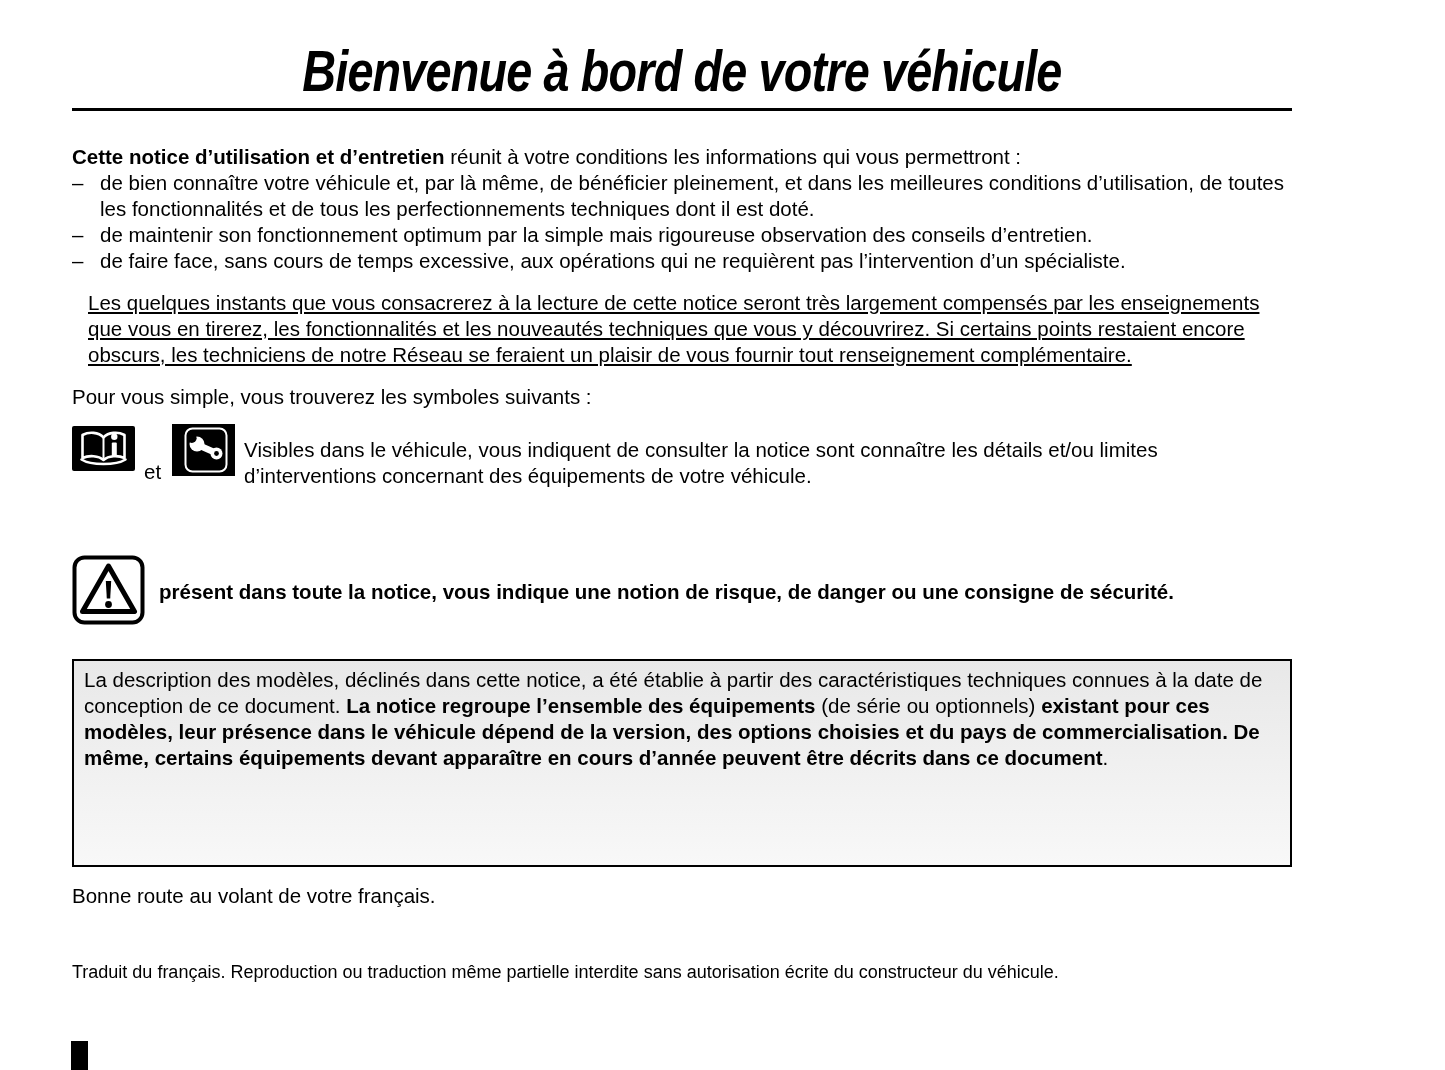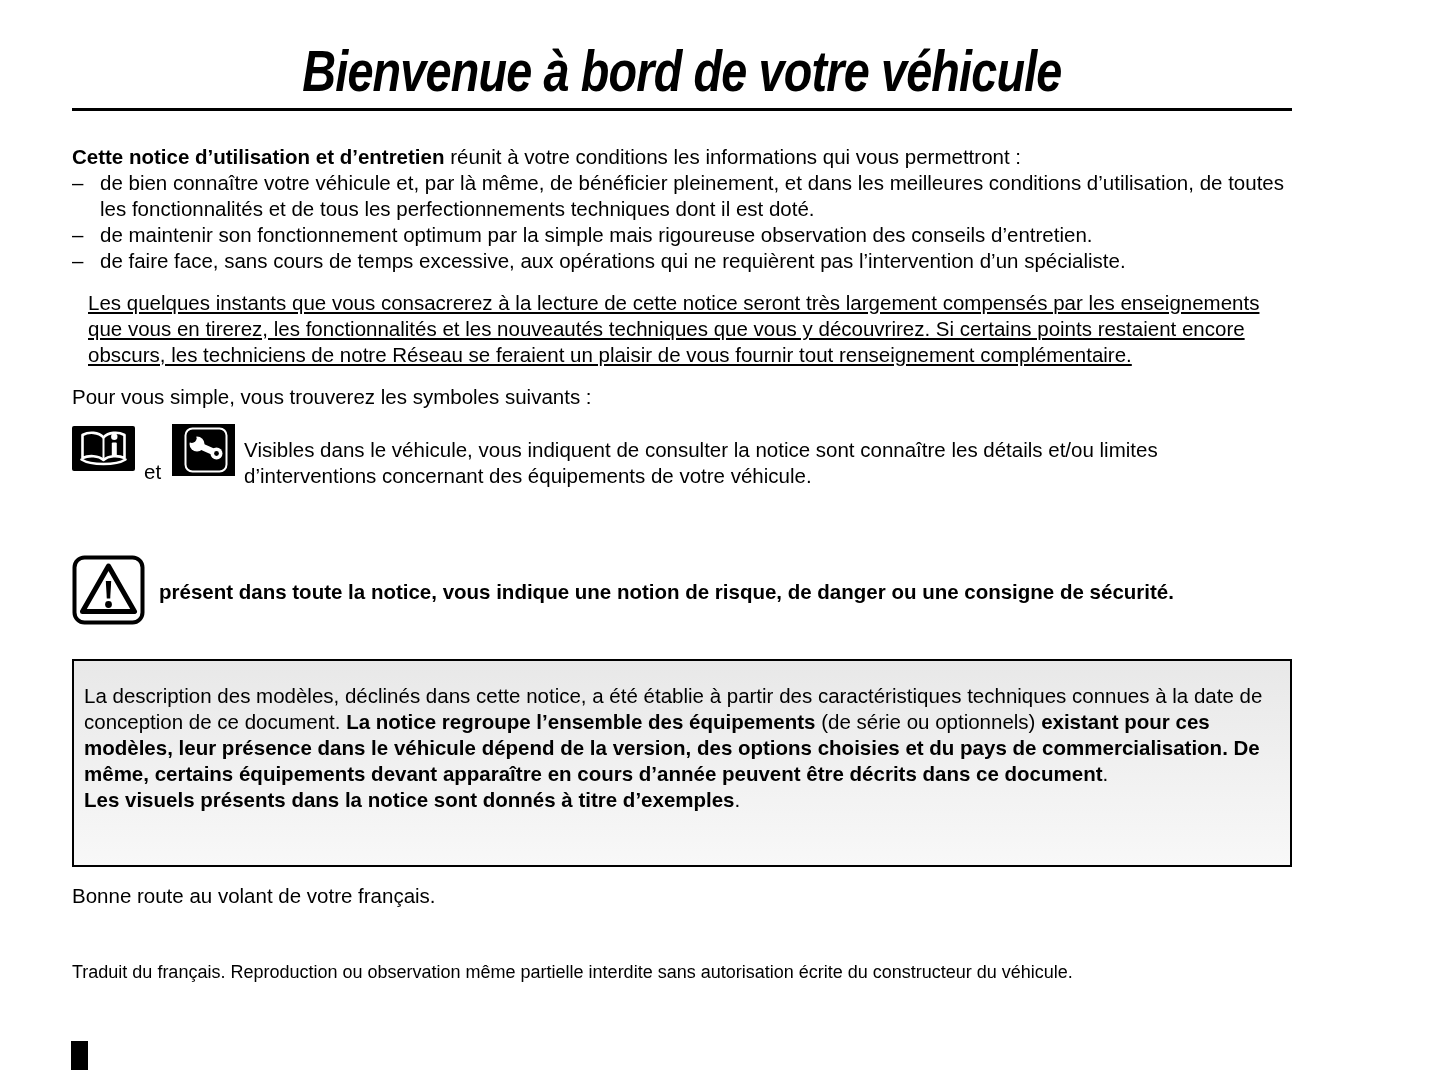--- a/index.html
+++ b/index.html
@@ -52,21 +52,21 @@
 
   .warning-row { margin-top: 66px; display: flex; align-items: flex-end; }
   .icon-warning { width: 73px; height: 70px; flex: none; }
   .warning-text { margin-left: 14px; font-weight: bold; }
 
   .notice-box {
     margin-top: 34px;
     height: 208px;
     border: 2px solid #000;
     background: linear-gradient(180deg, #e8e8e8, #f8f8f8);
-    padding: 22px 10px;
+    padding: 6px 10px;
   }
   .notice-box p { margin: 0; }
 
   .closing { margin: 16px 0 0; }
   .footnote { margin: 52px 0 0; font-size: 18px; line-height: 22px; }
   .page-number { margin-top: 42px; text-align: right; font-size: 21px; }
 
   .binding-mark {
     position: absolute;
     left: 71px;
@@ -136,23 +136,22 @@
         <rect x="2.5" y="2.5" width="68" height="65" rx="10" fill="#fff" stroke="#000" stroke-width="4"></rect>
         <path d="M36.5 11 L62.5 56.5 L10.5 56.5 Z" fill="none" stroke="#000" stroke-width="5" stroke-linejoin="round"></path>
         <path d="M33.8 26 L39.2 26 L38.2 43.5 L34.8 43.5 Z" fill="#000"></path>
         <circle cx="36.5" cy="49.5" r="3.4" fill="#000"></circle>
       </svg>
       <p class="body-text warning-text">présent dans toute la notice, vous indique une notion de risque, de danger ou une consigne de sécurité.</p>
     </div>
 
     <div class="notice-box">
       <p class="body-text"><span>La description des modèles, déclinés dans cette notice, a été établie à partir des caractéristiques techniques connues à la date de conception de ce document. </span><span style="font-weight: bold;">La notice regroupe l’ensemble des équipements</span><span> (de série ou optionnels) </span><span style="font-weight: bold;">existant pour ces modèles, leur présence dans le véhicule dépend de la version, des options choisies et du pays de commercialisation. De même, certains équipements devant apparaître en cours d’année peuvent être décrits dans ce document</span><span>.</span></p>
-      <p class="body-text"><span style="font-weight: bold;">Les visuels présents dans la notice sont donnés à titre d’exemples</span><span>.</span></p>
     </div>
 
     <p class="body-text closing">Bonne route au volant de votre français.</p>
 
-    <p class="footnote">Traduit du français. Reproduction ou observation même partielle interdite sans autorisation écrite du constructeur du véhicule.</p>
+    <p class="footnote">Traduit du français. Reproduction ou traduction même partielle interdite sans autorisation écrite du constructeur du véhicule.</p>
 
   </div>
 
   <div class="binding-mark"></div>
 </div>
 
 </body></html>

